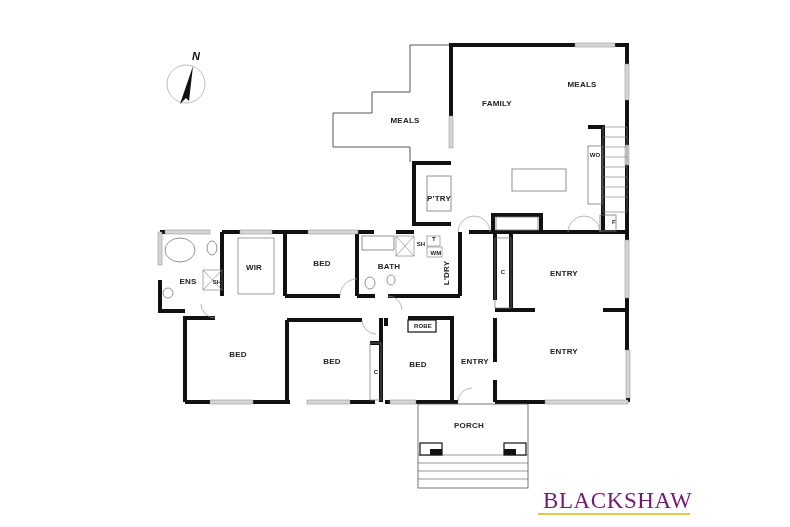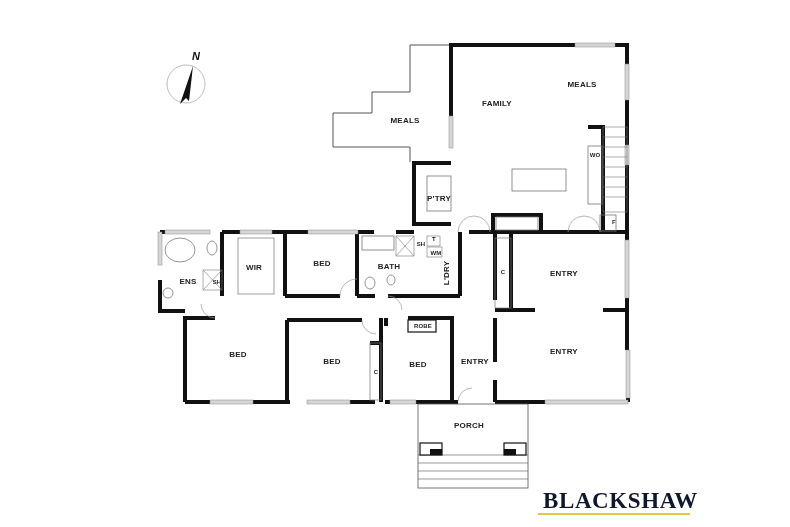--- a/index.html
+++ b/index.html
@@ -2,21 +2,21 @@
 <html><head>
 <meta charset="utf-8">
 <style>
   html, body { margin:0; padding:0; background:#ffffff; }
   body { width:790px; height:527px; position:relative; overflow:hidden; font-family:"Liberation Sans", sans-serif; }
   svg#plan { position:absolute; left:0; top:0; }
   .lbl { position:absolute; font-family:"Liberation Sans", sans-serif; font-weight:bold; font-size:8px; color:#222; white-space:nowrap; transform:translate(-50%,-50%); letter-spacing:0.2px; }
   .lbl.small { font-size:6px; }
   .lbl.vert { transform:translate(-50%,-50%) rotate(-90deg); }
   .compass-n { position:absolute; left:196px; top:56px; font-weight:bold; font-style:italic; font-size:11px; color:#111; transform:translate(-50%,-50%); }
-  .brand { position:absolute; left:543px; top:488px; font-family:"Liberation Serif", serif; font-weight:bold; font-size:23px; color:#0f172a; letter-spacing:0.6px; }
+  .brand { position:absolute; left:543px; top:488px; font-family:"Liberation Serif", serif; font-weight:normal; font-size:23px; color:#701a75; letter-spacing:0.6px; }
   .brand-bar { position:absolute; left:538px; top:513px; width:152px; height:2px; background:#e8c547; }
 </style>
 </head>
 <body>
 
 <svg id="plan" width="790" height="527" viewBox="0 0 790 527">
 
   <g>
     <circle cx="186" cy="84" r="19" fill="none" stroke="#bbb" stroke-width="1"></circle>
     <polygon points="193,66 180,104 186,98 189,101" fill="#111"></polygon>

